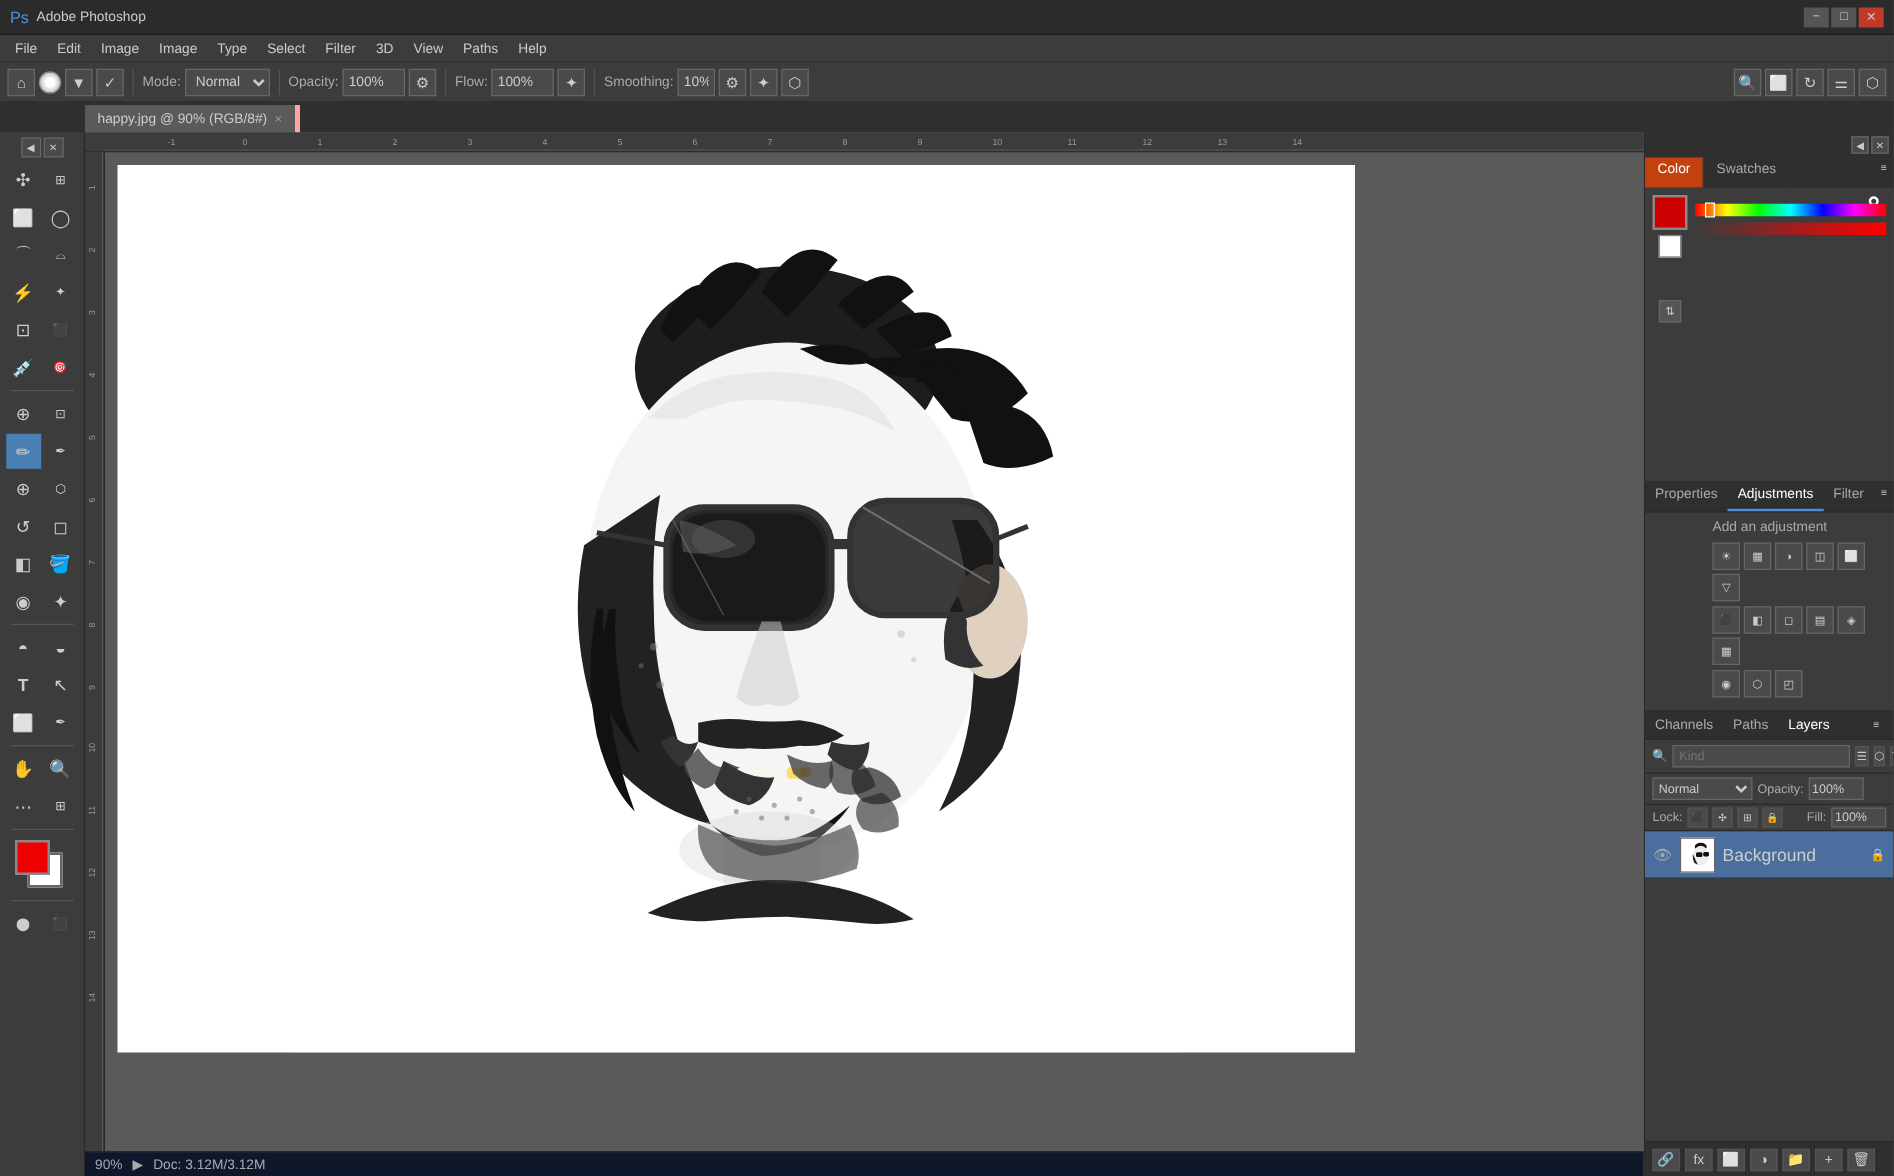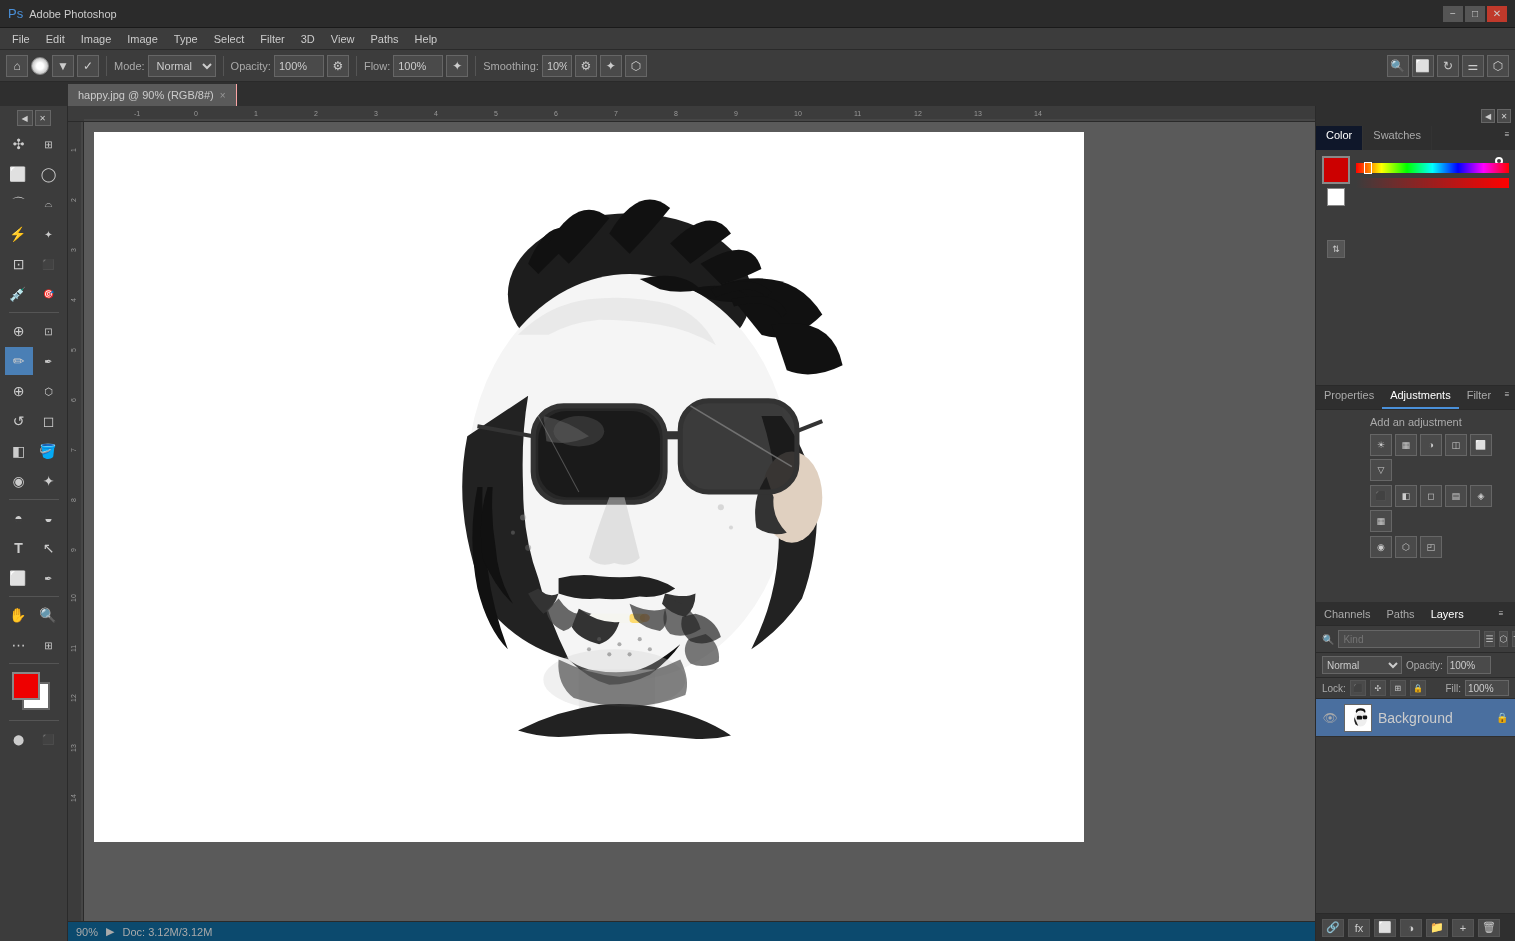--- a/index.html
+++ b/index.html
@@ -86,21 +86,21 @@
     }
     .tab {
       height: 22px;
       background: #4a4a4a;
       color: #ccc;
       padding: 0 10px;
       display: flex;
       align-items: center;
       gap: 6px;
       font-size: 11px;
-      border-right: 1px solid #fca5a5;
+      border-right: 4px solid #fca5a5;
       cursor: pointer;
     }
     .tab.active { background: #5a5a5a; }
     .tab-close { color: #999; font-size: 10px; cursor: pointer; }
 
     
     #main {
       display: flex;
       height: calc(941px - 28px - 22px - 32px - 24px);
     }
@@ -196,21 +196,21 @@
       height: 100%;
       position: absolute;
       top: 0; left: 0;
     }
 
     
     #statusbar {
       position: absolute;
       bottom: 0; left: 0; right: 0;
       height: 20px;
-      background: #0c4a6e;
+      background: #0f172a;
       border-top: 1px solid #2a2a2a;
       display: flex;
       align-items: center;
       padding: 0 8px;
       gap: 8px;
       font-size: 11px;
       color: #aaa;
     }
     .status-arrow { cursor: pointer; }
 
@@ -234,21 +234,21 @@
       background: #2f2f2f;
       height: 24px;
     }
     .panel-tab {
       padding: 3px 10px;
       font-size: 11px;
       color: #aaa;
       cursor: pointer;
       border-right: 1px solid #333;
     }
-    .panel-tab.active { background: #0f172a; color: #fff; }
+    .panel-tab.active { background: #c2410c; color: #fff; }
     #color-panel-body {
       display: flex;
       align-items: flex-start;
       padding: 6px;
       gap: 6px;
       height: calc(260px - 24px);
     }
     .color-swatches-side {
       display: flex;
       flex-direction: column;
@@ -346,21 +346,20 @@
       display: flex; align-items: center; justify-content: center;
       cursor: pointer;
     }
 
     
     #layers-section {
       flex: 1;
       display: flex;
       flex-direction: column;
       overflow: hidden;
-      margin-top: 34px;
     }
     #layers-tabs {
       display: flex;
       background: #2f2f2f;
       height: 24px;
       border-bottom: 1px solid #2a2a2a;
       align-items: center;
       justify-content: space-between;
       padding-right: 6px;
     }

